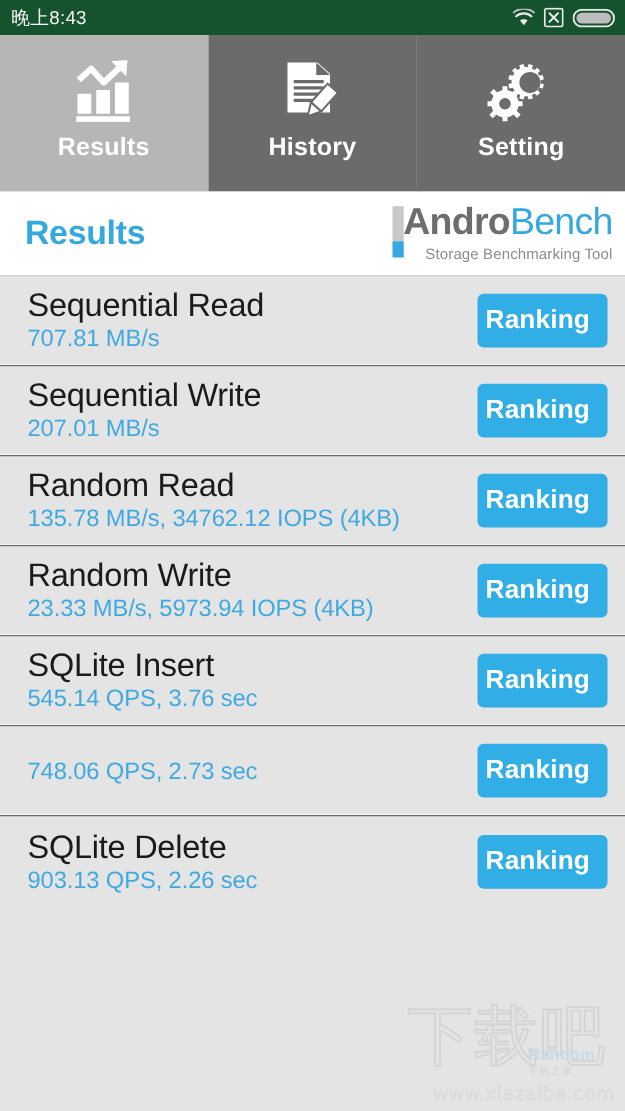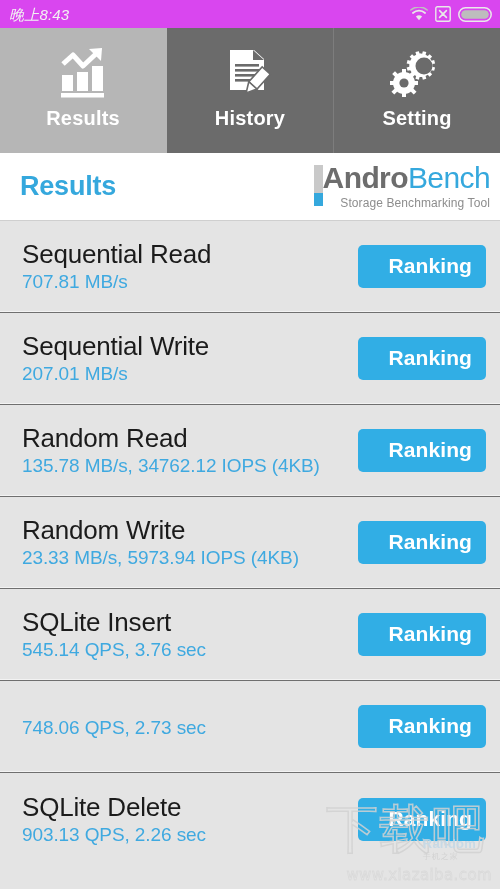--- a/index.html
+++ b/index.html
@@ -11,27 +11,26 @@
     height: 889px;
     overflow: hidden;
     background: #e4e4e4;
     font-family: "Liberation Sans", sans-serif;
     -webkit-font-smoothing: antialiased;
   }
 
   
   .statusbar {
     height: 28px;
-    background: #d946ef;
+    background: #14532d;
     display: flex;
     align-items: center;
     justify-content: space-between;
     padding: 0 8px 0 9px;
     box-sizing: border-box;
-    font-style: italic;
   }
   .statusbar .clock {
     color: #f2f2f2;
     font-size: 15px;
     letter-spacing: 0.2px;
     line-height: 1;
   }
   .statusbar .icons {
     display: flex;
     align-items: center;
@@ -124,21 +123,21 @@
     letter-spacing: 0.1px;
   }
 
   
   .list {
     background: #e4e4e4;
     position: relative;
     height: 667px;
   }
   .row {
-    height: 92px;
+    height: 72px;
     box-sizing: border-box;
     border-bottom: 1px solid #6f6f6f;
     box-shadow: inset 0 -2px 0 -1px #f3f3f3;
     display: flex;
     align-items: center;
     justify-content: space-between;
     padding: 0 14px 0 22px;
   }
   .row-texts { display: flex; flex-direction: column; justify-content: center; }
   .row-title {
@@ -154,21 +153,21 @@
     line-height: 1.15;
     letter-spacing: -0.1px;
   }
   .rank-btn {
     background: #31aee5;
     color: #ffffff;
     font-size: 21px;
     font-weight: bold;
     border: none;
     border-radius: 5px;
-    padding: 9px 14px 10px 30px;
+    padding: 9px 14px 10px 6px;
     letter-spacing: 0.1px;
     font-family: "Liberation Sans", sans-serif;
     cursor: pointer;
   }
 
   
   .watermark {
     position: absolute;
     right: 6px;
     bottom: 2px;

